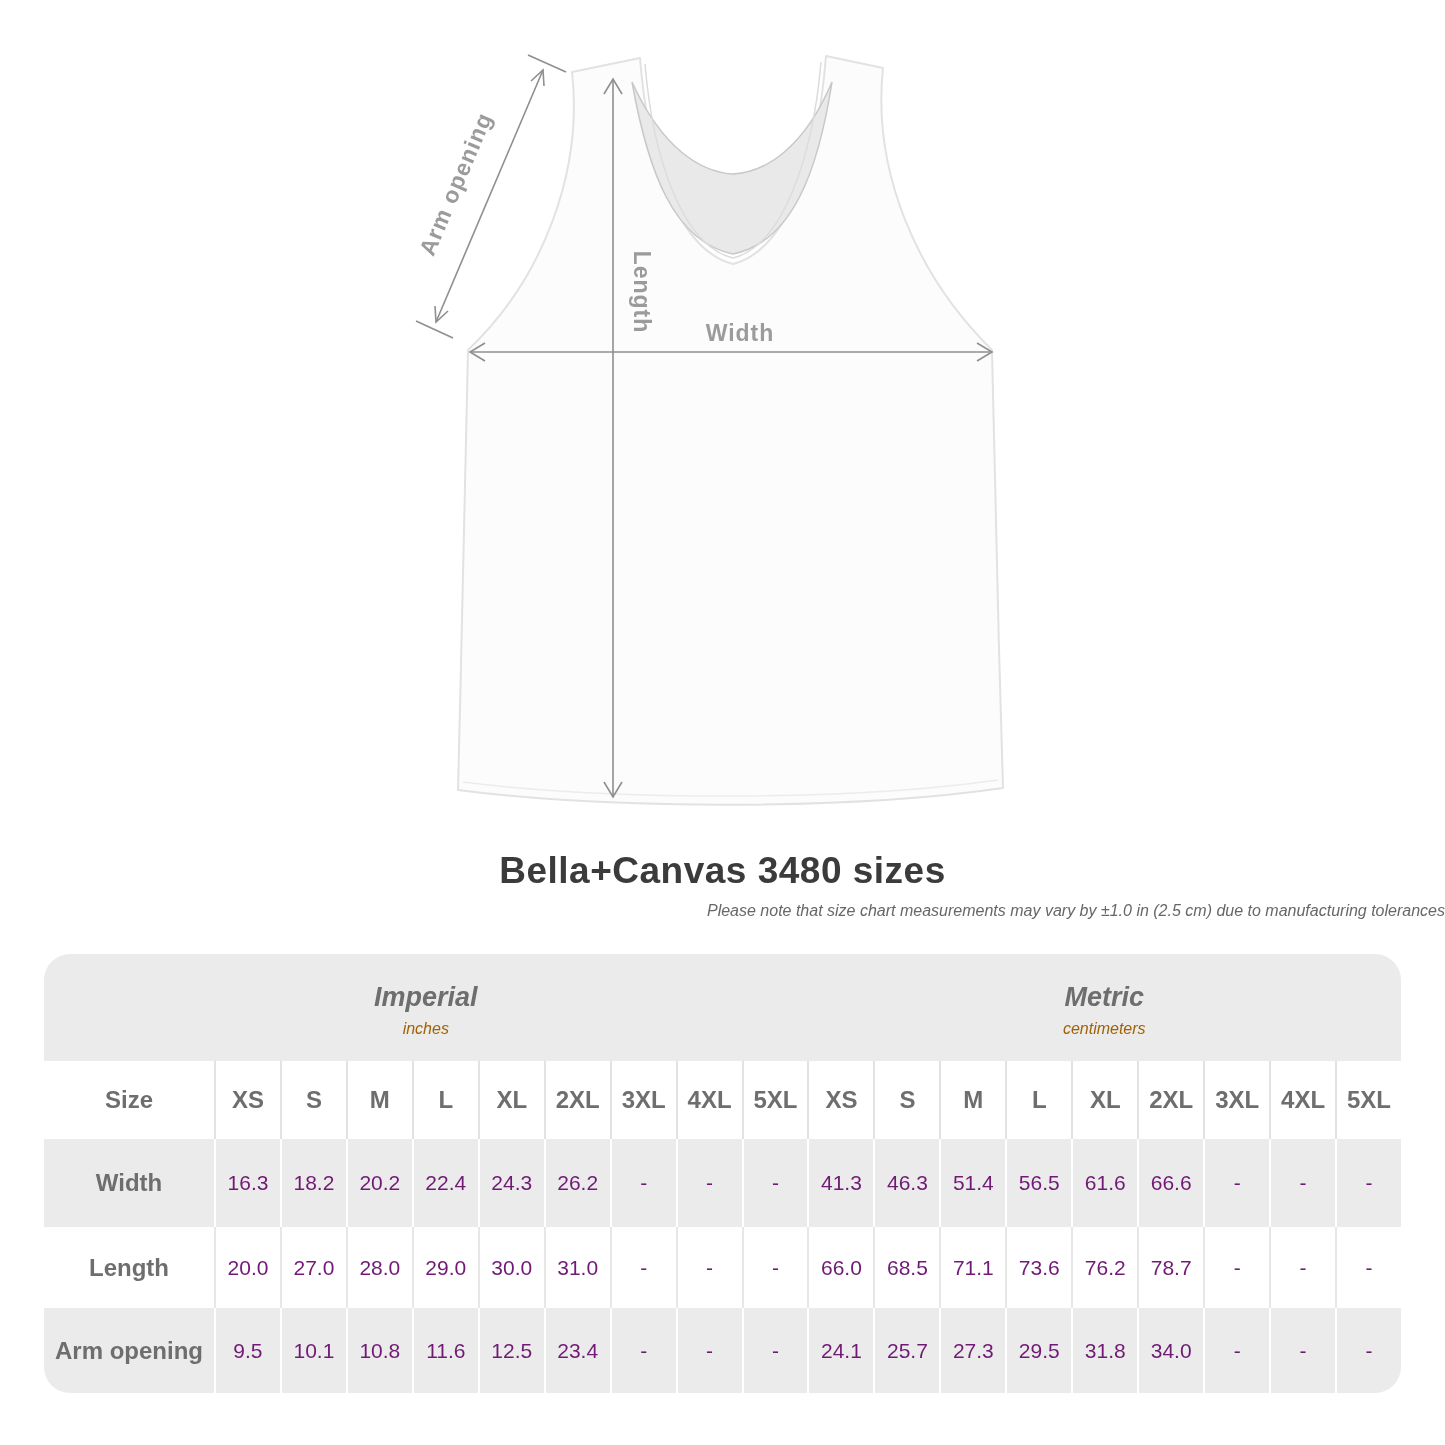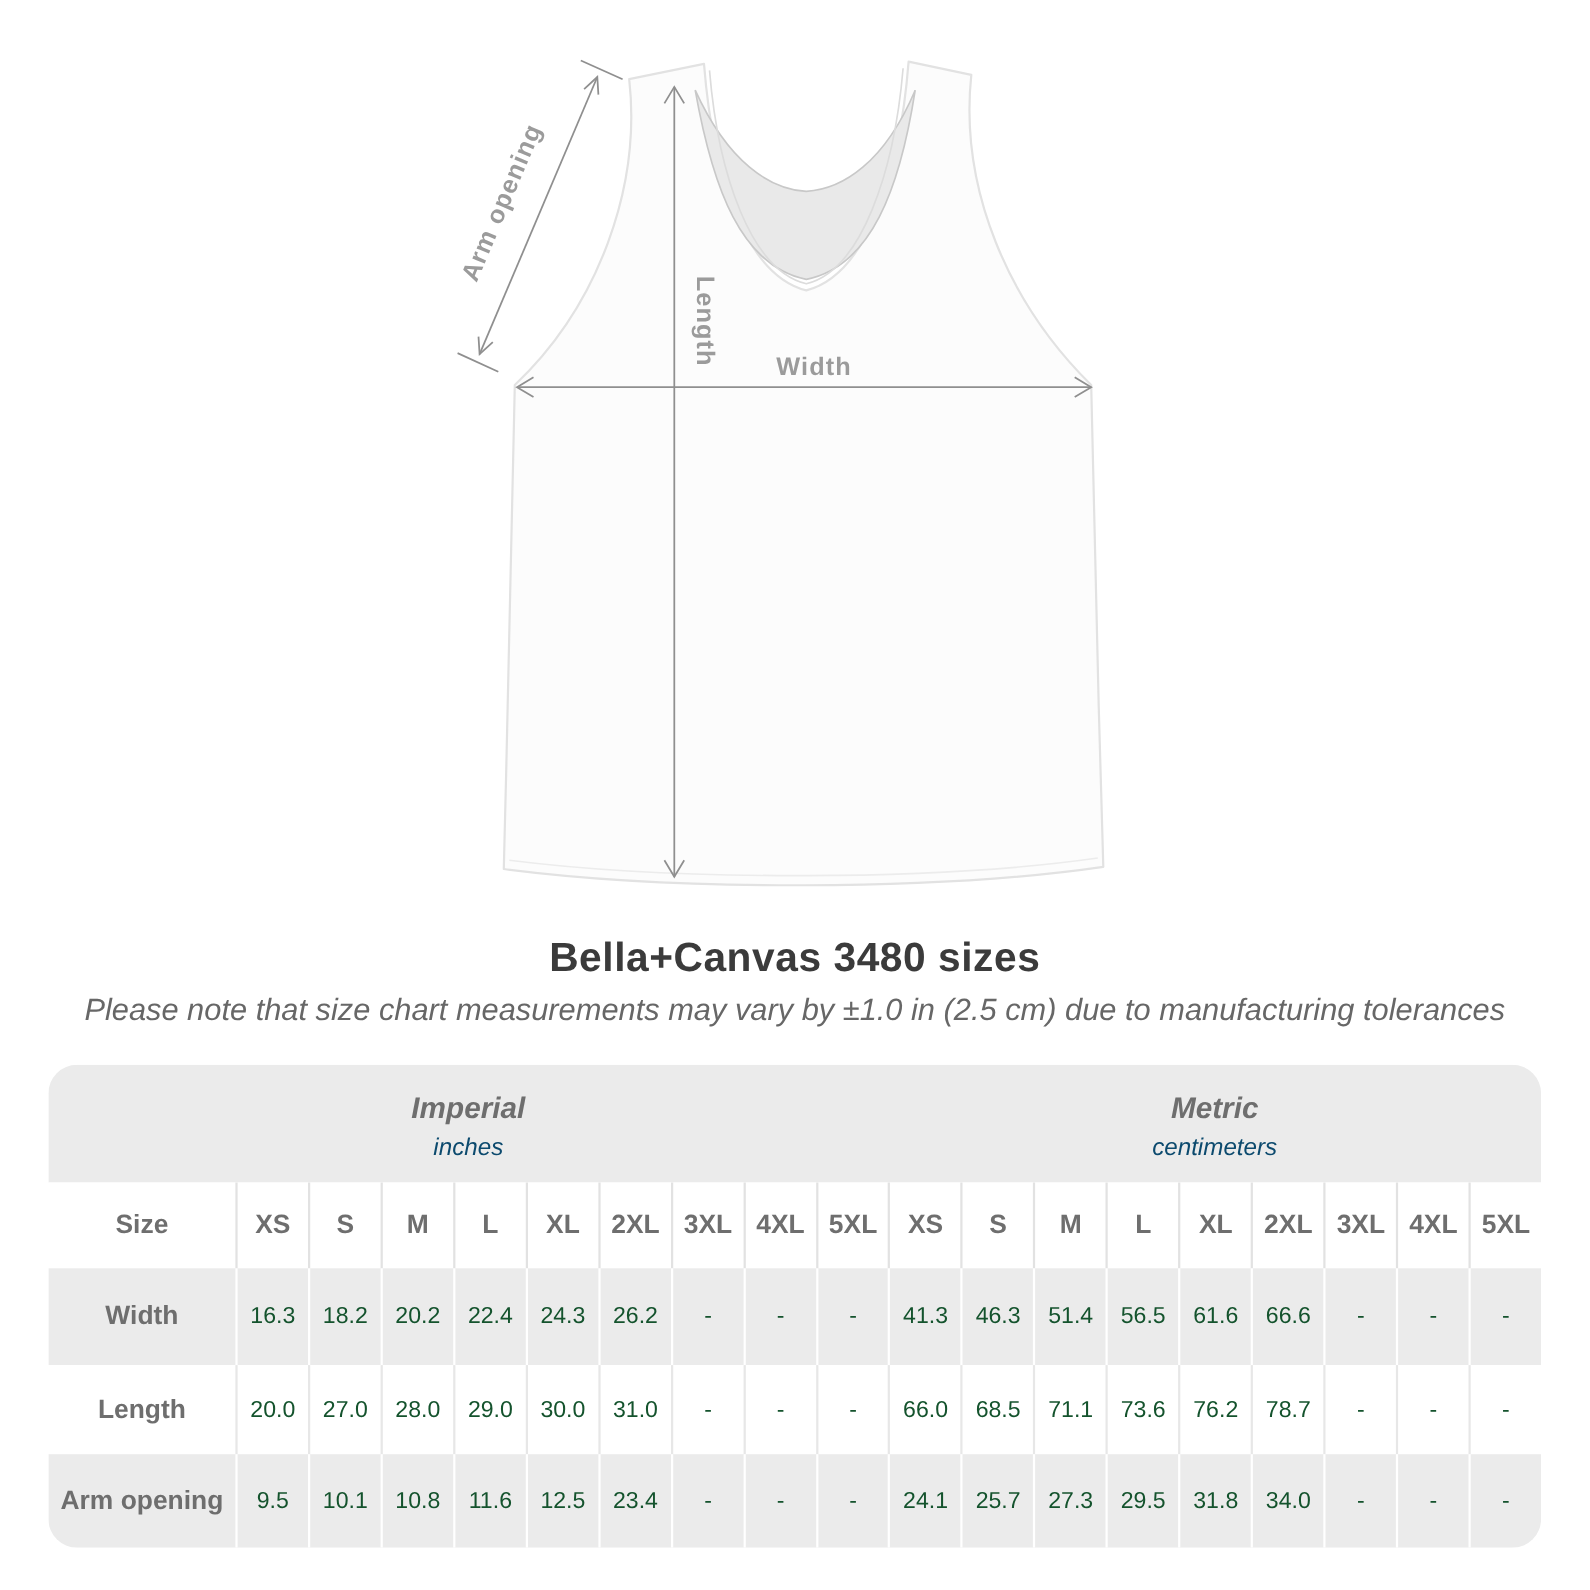--- a/index.html
+++ b/index.html
@@ -26,22 +26,22 @@
   
   .title {
     text-align: center;
     font-size: 37px;
     font-weight: bold;
     color: #3b3b3b;
     letter-spacing: 0.5px;
     margin-top: 10px;
   }
   .subtitle {
-    text-align: center;
-    font-size: 28px;
+    text-align: right;
+    font-size: 16px;
     font-style: italic;
     color: #676767;
     margin-top: 10px;
     margin-bottom: 34px;
   }
 
   
   .size-table {
     width: 1357px;
     margin: 0 auto;
@@ -64,23 +64,23 @@
   }
   .band-cell.imperial { grid-column: 1 / 11; }
   .band-cell.metric   { grid-column: 11 / 20; }
   .band-label {
     font-size: 27px;
     font-weight: bold;
     font-style: italic;
     color: #6e6e6e;
   }
   .band-unit {
-    font-size: 22px;
+    font-size: 16px;
     font-style: italic;
-    color: #0c4a6e;
+    color: #a16207;
   }
 
   .t-row {
     display: grid;
     grid-template-columns: 170px repeat(18, 1fr);
   }
   .t-row.header-row { height: 78px; background: #ffffff; }
   .t-row.gray  { background: #ebebeb; }
   .t-row.white { background: #ffffff; }
   #table-rows .t-row:nth-child(2) { height: 88px; }
@@ -97,21 +97,21 @@
   .white      .cell + .cell { border-left: 2px solid #e7e7e7; }
   .gray       .cell + .cell { border-left: 2px solid #ffffff; }
 
   .h-cell, .label-cell {
     font-size: 24px;
     font-weight: bold;
     color: #6e6e6e;
   }
   .v-cell {
     font-size: 21px;
-    color: #14532d;
+    color: #701a75;
   }
 </style>
 </head>
 <body>
 
 <div class="page">
 
   <div class="diagram">
     <svg width="1445" height="840" viewBox="0 0 1445 840">
 

